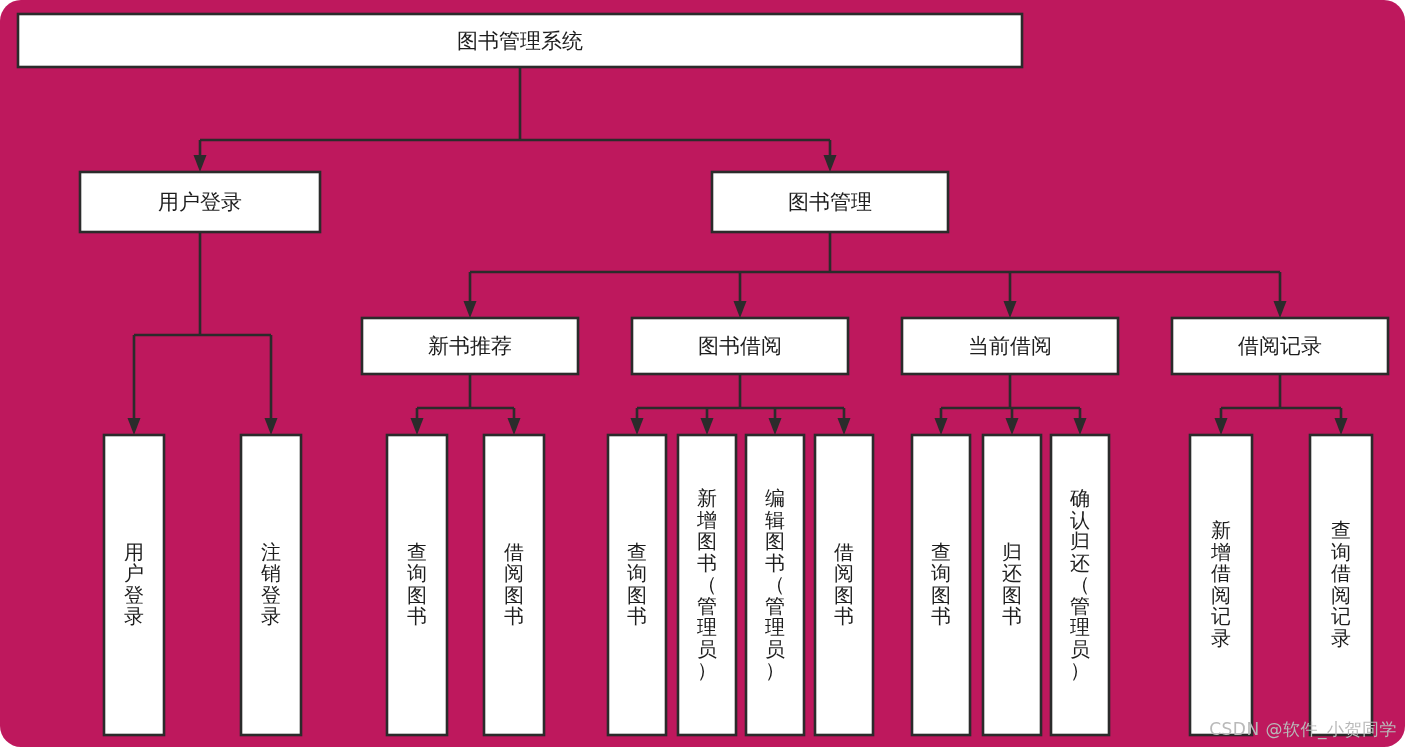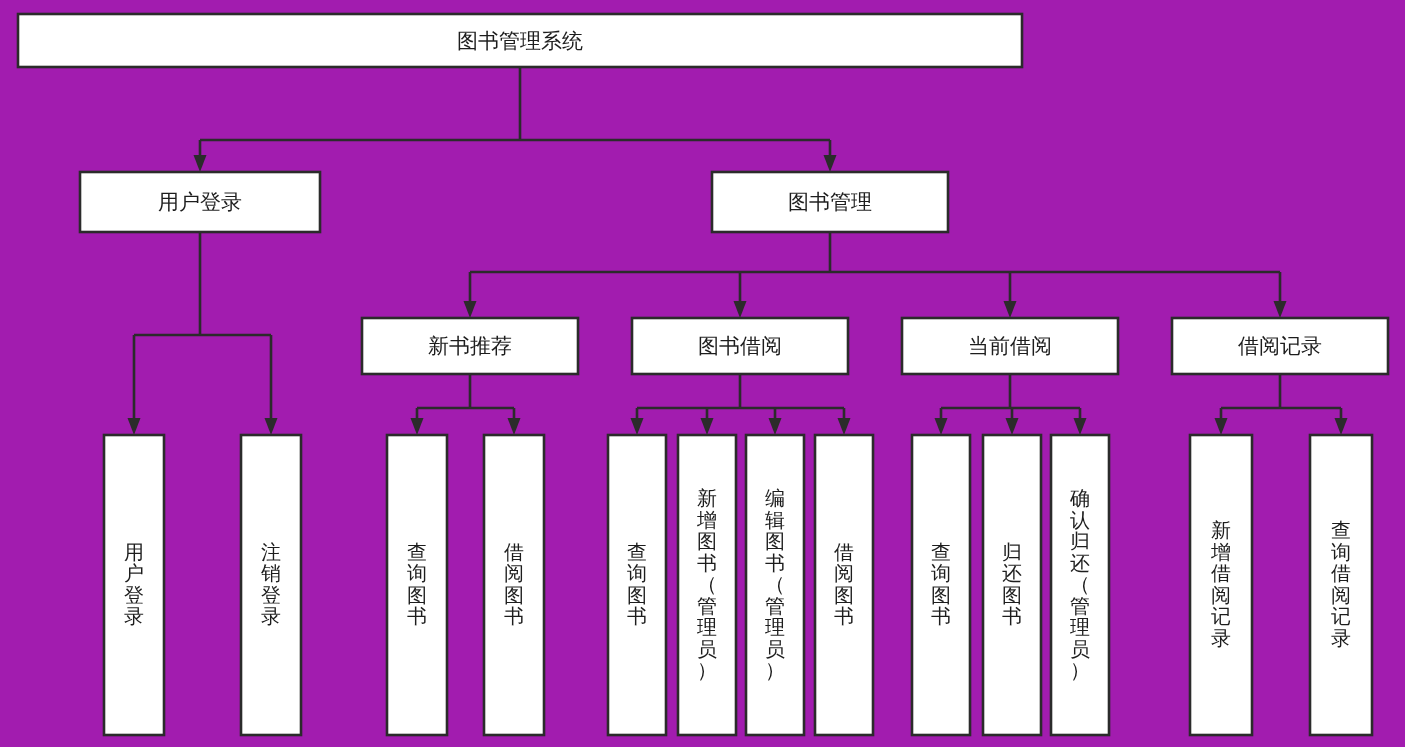--- a/index.html
+++ b/index.html
@@ -8,22 +8,23 @@
     padding: 0;
     background: #ffffff;
   }
   body {
     font-family: "DejaVu Sans", "Liberation Sans", sans-serif;
   }
   #diagram-root {
     position: relative;
     width: 1405px;
     height: 747px;
-    background: #a21caf;
+    background: #be185d;
     overflow: hidden;
+    border-radius: 21px;
   }
   svg#tree-svg {
     position: absolute;
     left: 0;
     top: 0;
     width: 1405px;
     height: 747px;
     display: block;
   }
   .node-rect {
@@ -203,14 +204,15 @@
           <rect x="1190" y="435" width="62" height="300" class="node-rect"></rect>
           <text x="1221" y="537.27" class="node-label-v"><tspan x="1221" dy="0">新</tspan><tspan x="1221" dy="21.5">增</tspan><tspan x="1221" dy="21.5">借</tspan><tspan x="1221" dy="21.5">阅</tspan><tspan x="1221" dy="21.5">记</tspan><tspan x="1221" dy="21.5">录</tspan></text>
         </g>
         <g>
           <rect x="1310" y="435" width="62" height="300" class="node-rect"></rect>
           <text x="1341" y="537.27" class="node-label-v"><tspan x="1341" dy="0">查</tspan><tspan x="1341" dy="21.5">询</tspan><tspan x="1341" dy="21.5">借</tspan><tspan x="1341" dy="21.5">阅</tspan><tspan x="1341" dy="21.5">记</tspan><tspan x="1341" dy="21.5">录</tspan></text>
         </g>
       </g>
   </svg>
 
+  <div class="watermark-text">CSDN @软件_小贺同学</div>
 
 </div>
 
 </body></html>

